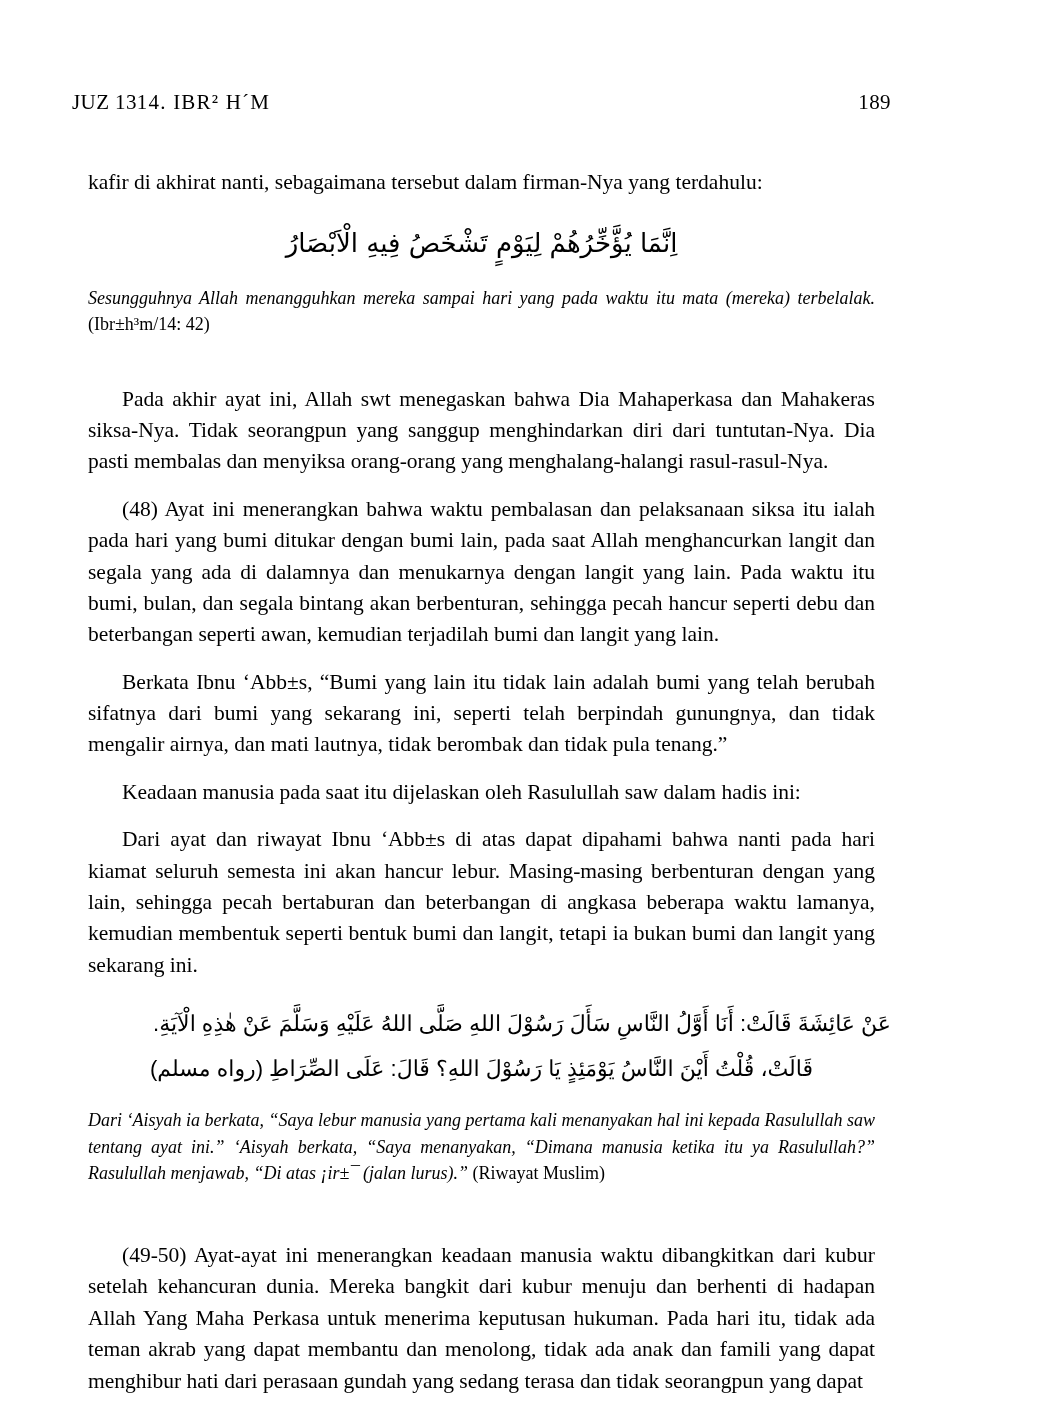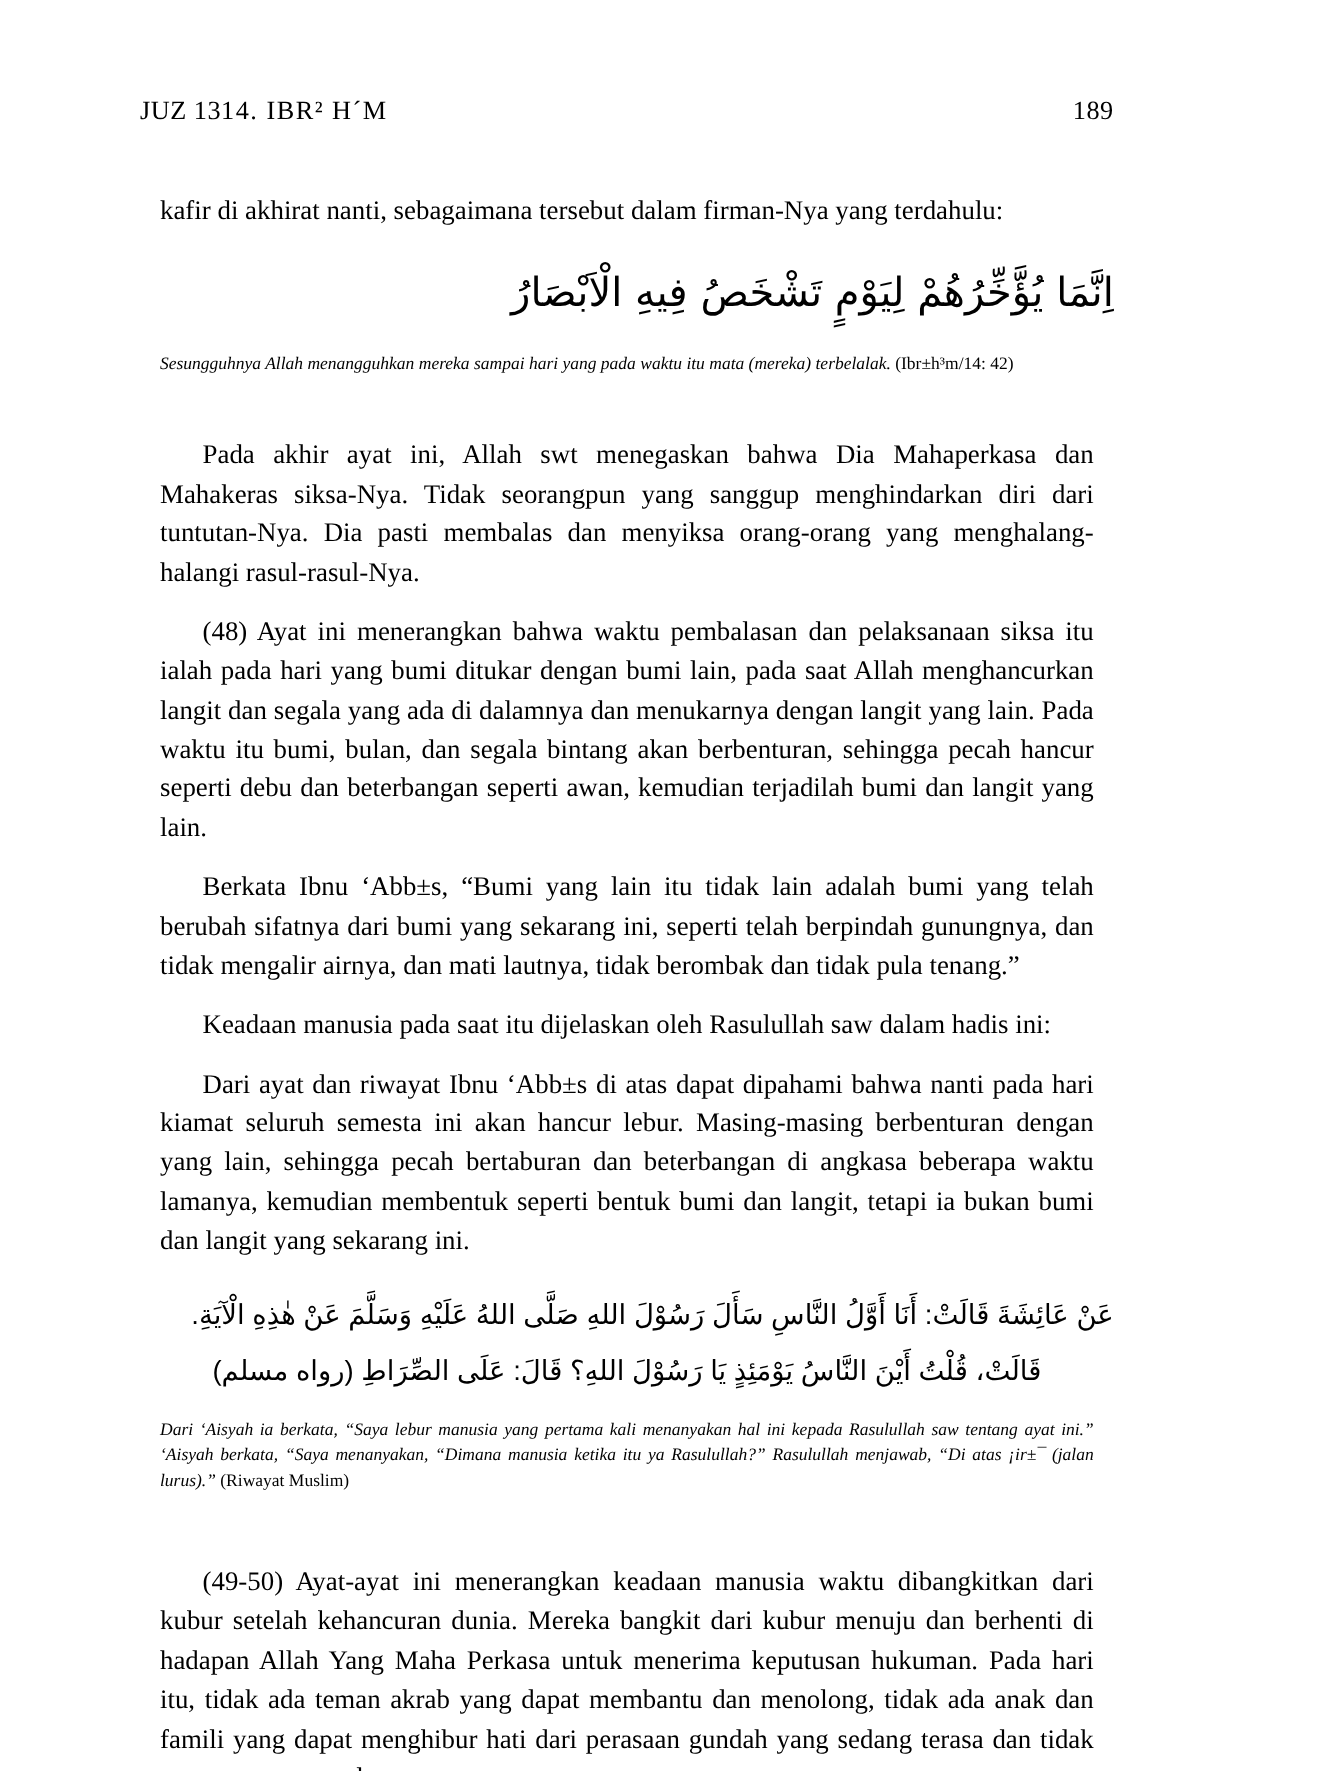--- a/index.html
+++ b/index.html
@@ -11,25 +11,25 @@
     width: 1063px;
     height: 1417px;
     font-family: "Liberation Serif", serif;
     color: #000000;
     position: relative;
     overflow: hidden;
   }
   .page {
     position: absolute;
     left: 0;
-    top: 4px;
+    top: 18px;
     width: 1063px;
     height: 1230px;
     box-sizing: border-box;
-    padding: 72px 172px 0 112px;
+    padding: 72px 172px 0 72px;
   }
   .header {
     display: flex;
     align-items: baseline;
     justify-content: space-between;
     font-size: 21px;
     letter-spacing: 0.4px;
     margin-bottom: 52px;
   }
   .header .hdr-left { flex: 0 0 auto; }
@@ -46,42 +46,43 @@
     text-justify: inter-word;
   }
   .body-text p {
     margin: 16px;
   }
   .indent {
     text-indent: 34px;
   }
   .arabic-verse {
     direction: rtl;
+    text-align: center;
     font-family: "DejaVu Sans", "Liberation Serif", serif;
-    font-size: 32px;
+    font-size: 26px;
     line-height: 1.8;
     margin: 22px 0 18px 0;
     letter-spacing: -1px;
     white-space: nowrap;
   }
   .arabic-hadith {
     direction: rtl;
     font-family: Liberation Sans, sans-serif;
     font-size: 22px;
     line-height: 2.05;
     margin: 20px 0 14px 0;
     text-align: justify;
   }
   .arabic-hadith .line2 {
     display: block;
     text-align: center;
   }
   .translation {
     font-style: italic;
-    font-size: 14px;
+    font-size: 18px;
     line-height: 1.46;
     text-align: justify;
     margin: 6px 0 0 0;
   }
   .translation .plain {
     font-style: normal;
   }
   .gap-sm { height: 14px; }
   .gap-md { height: 22px; }
 </style>

